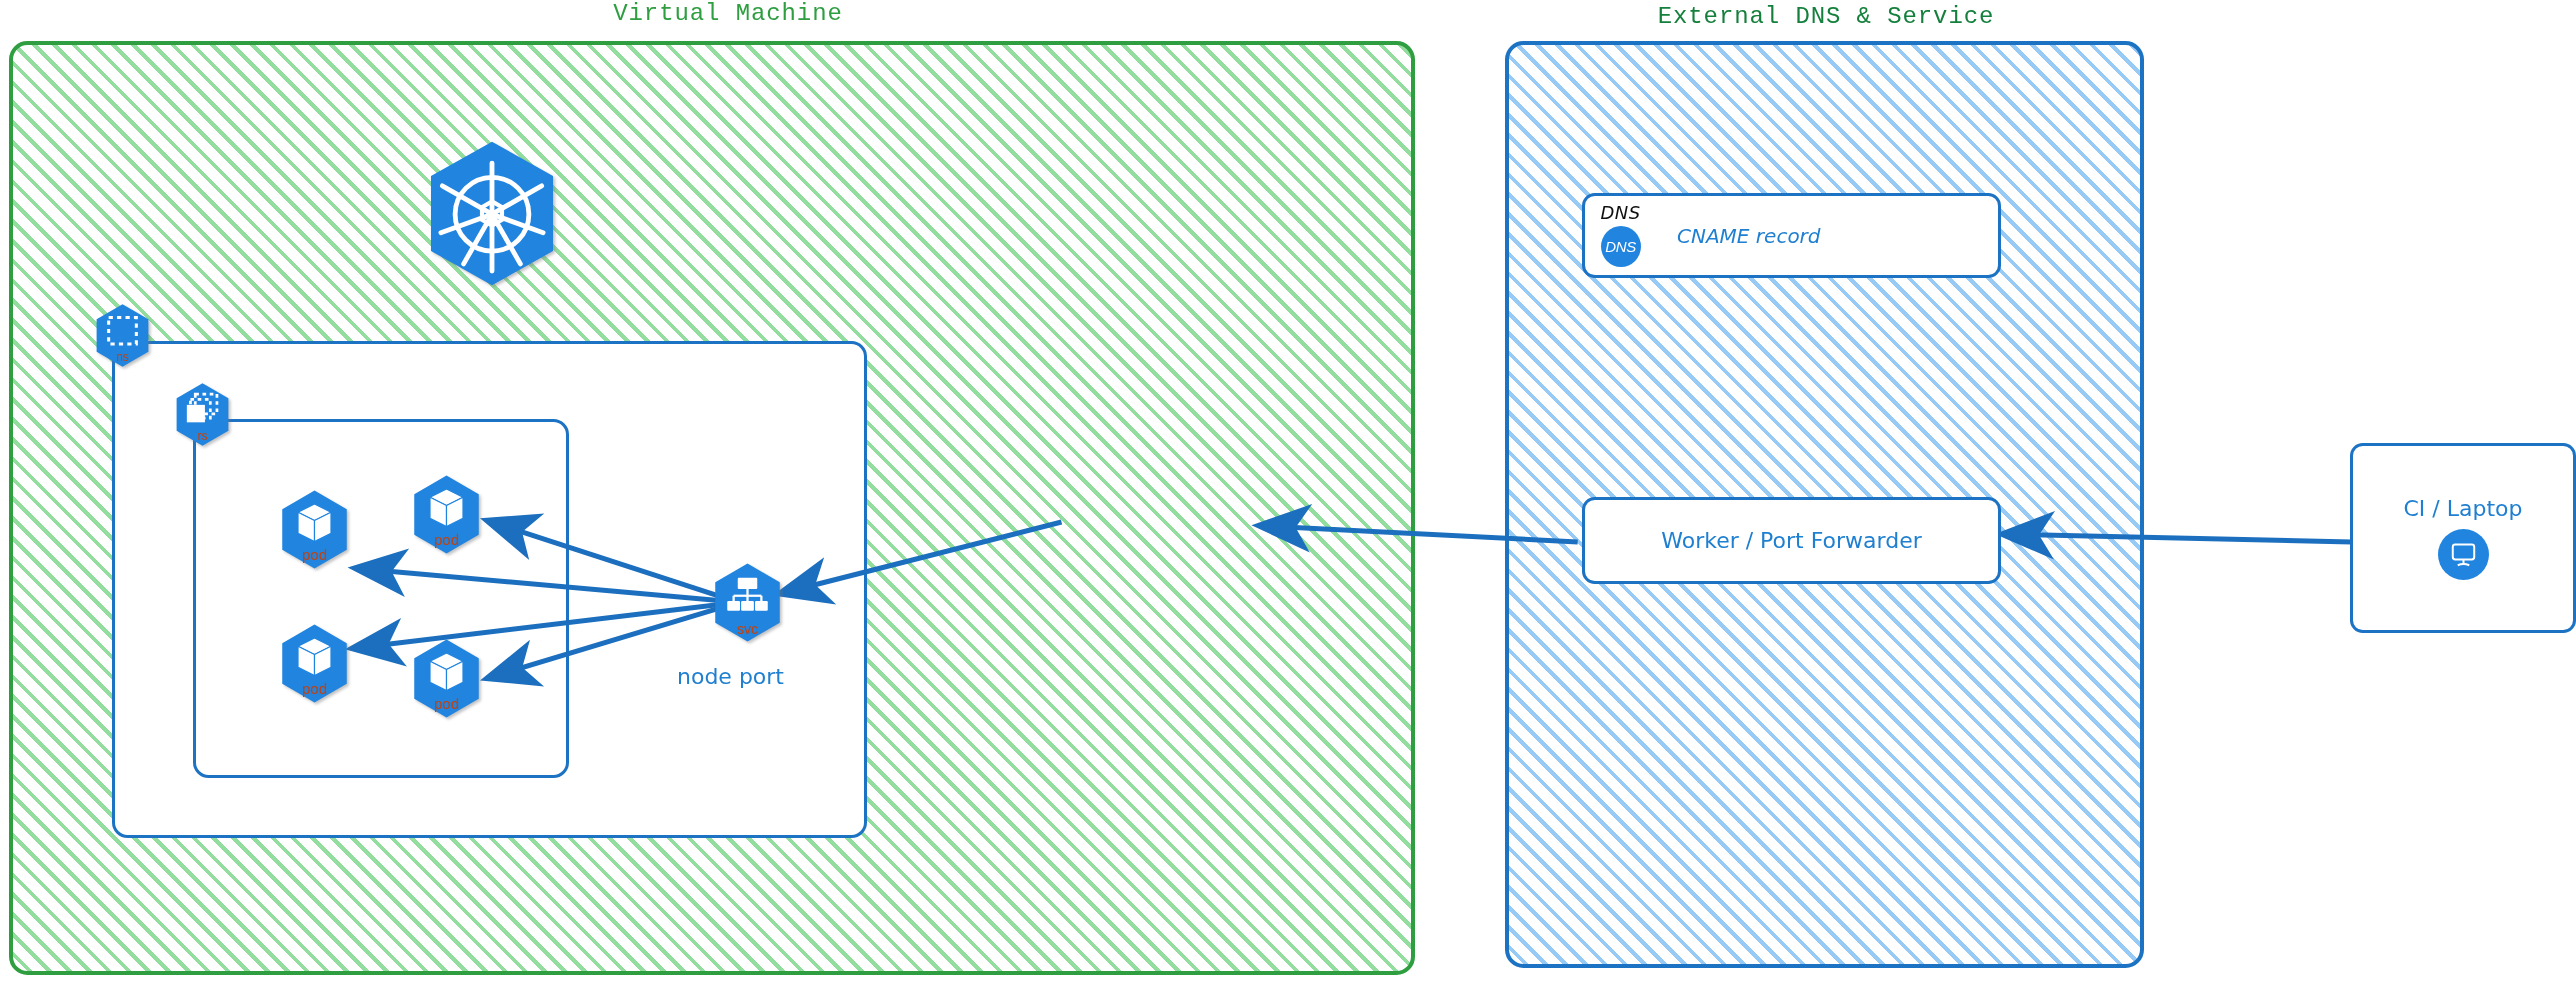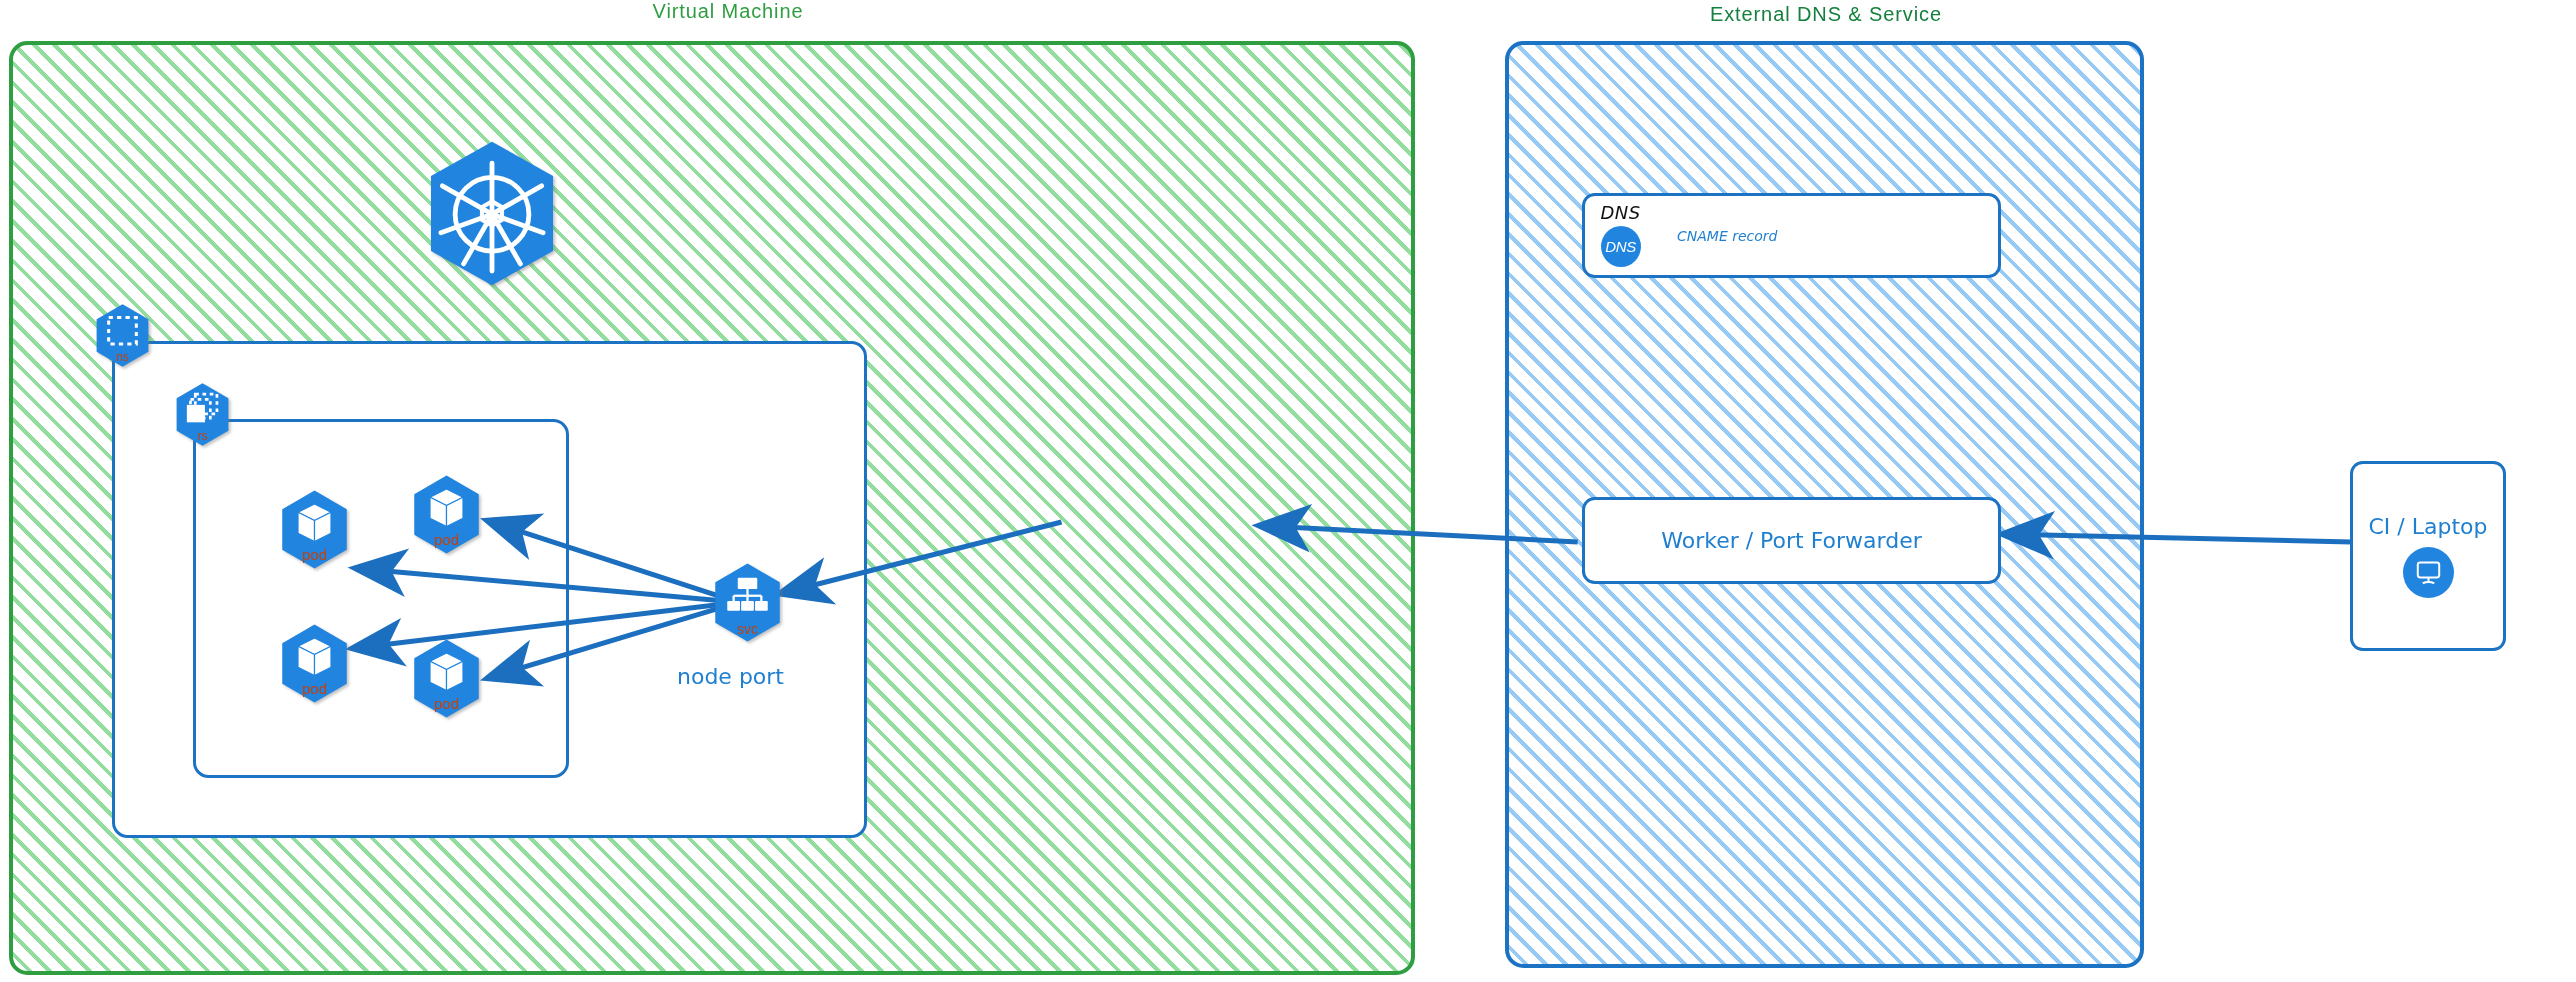--- a/index.html
+++ b/index.html
@@ -15,22 +15,22 @@
     position: relative;
     width: 2576px;
     height: 983px;
     background: #ffffff;
     overflow: hidden;
   }
 
   
   .panel-title {
     position: absolute;
-    font-family: Liberation Sans, sans-serif;
-    font-size: 20px;
+    font-family: Liberation Mono, monospace;
+    font-size: 24px;
     letter-spacing: 0.9px;
     white-space: nowrap;
     transform: translateX(-50%);
   }
   .panel-title.green { color: #2f9e41; }
   .panel-title.blue  { color: #15803d; }
 
   
   .panel {
     position: absolute;
@@ -102,21 +102,21 @@
     display: flex;
     align-items: center;
     justify-content: center;
     letter-spacing: -0.4px;
   }
   .dns-text {
     position: absolute;
     left: 92px;
     top: 50%;
     transform: translateY(-50%);
-    font-size: 14px;
+    font-size: 20px;
     color: #1f7fd0;
   }
 
   
   .hexicon {
     position: absolute;
     filter: drop-shadow(2.1px 2.8px 1.4px rgba(120,120,120,0.45));
   }
   .hexicon svg { display: block; }
   .hexicon .cap {
@@ -300,22 +300,22 @@
   <div class="box dns" style="left:1582px; top:193px; width:419px; height:85px;">
     <span class="dns-tag">DNS</span>
     <span class="dns-badge">DNS</span>
     <span class="dns-text">CNAME record</span>
   </div>
 
   <div class="box card" style="left:1582px; top:497px; width:419px; height:87px;">
     <span class="box-label label-blue">Worker / Port Forwarder</span>
   </div>
 
-  <div class="box card" style="left:2350px; top:443px; width:156px; height:190px;
-              flex-direction:column; gap:8.5px;margin-top:18px;">
+  <div class="box card" style="left:2350px; top:443px; width:226px; height:190px;
+              flex-direction:column; gap:8.5px;">
     <span class="box-label label-blue">CI / Laptop</span>
     <span class="monitor-circle" style="position:relative;">
       <svg viewBox="0 0 40 40" width="33" height="33">
         <rect x="7" y="8" width="26" height="18" rx="3" fill="#2185e0" stroke="#ffffff" stroke-width="2.4"></rect>
         <line x1="20" y1="26" x2="20" y2="31" stroke="#ffffff" stroke-width="2.4"></line>
         <path d="M13,33 Q20,30 27,33" fill="none" stroke="#ffffff" stroke-width="2.4"></path>
       </svg>
     </span>
   </div>
 

